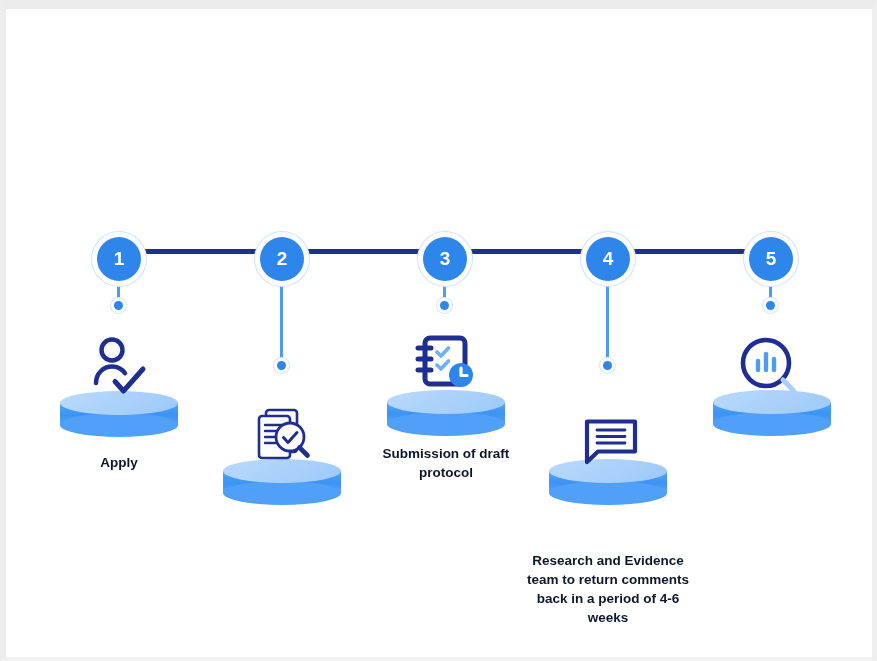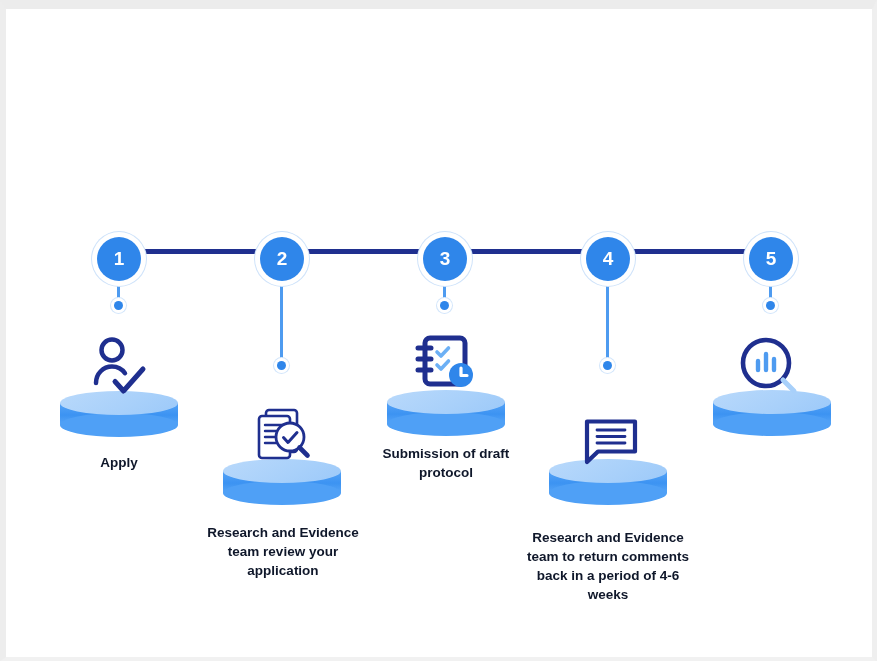--- a/index.html
+++ b/index.html
@@ -175,21 +175,20 @@
       <svg width="62" height="60" viewBox="0 0 62 60" fill="none">
         <rect x="14" y="3" width="31" height="42" rx="3" stroke="#1f2f8f" stroke-width="2.6" fill="#ffffff"></rect>
         <rect x="7" y="9" width="31" height="42" rx="3" stroke="#1f2f8f" stroke-width="2.6" fill="#ffffff"></rect>
         <path d="M13 18h19M13 24h19M13 30h19M13 36h13" stroke="#1f2f8f" stroke-width="2.4" stroke-linecap="round"></path>
         <circle cx="38" cy="30" r="14" fill="#ffffff" stroke="#1f2f8f" stroke-width="2.8"></circle>
         <path d="M31.5 30.5l4.5 5 9-10" stroke="#1f2f8f" stroke-width="3" stroke-linecap="round" stroke-linejoin="round" fill="none"></path>
         <path d="M47.5 40.5l8 8" stroke="#1f2f8f" stroke-width="4.6" stroke-linecap="round"></path>
       </svg>
     </div>
 
-    <div class="caption" style="left:190px; top:514px; width:174px;">Research and Evidence team review your application</div>
 
     <div class="node" style="left:417px; top:228px;">
       <span>3</span>
     </div>
     <div class="drop" style="left:437px; top:270px; height:23px;"></div>
     <div class="dropdot" style="left:434px; top:292px;"></div>
 
     <div class="podium" style="left:381px; top:381px; width:118px; height:46px;">
       <div class="side"></div>
       <div class="bottom"></div>
@@ -221,21 +220,21 @@
       <div class="top"></div>
     </div>
 
     <div class="icon" style="left:575px; top:406px; width:60px; height:52px;">
       <svg width="60" height="52" viewBox="0 0 60 52" fill="none">
         <path d="M6 6.5h48v30H17L6 47z" stroke="#1f2f8f" stroke-width="4.2" stroke-linejoin="round" fill="#ffffff"></path>
         <path d="M16 15h28M16 21.5h28M16 28h28" stroke="#1f2f8f" stroke-width="2.8" stroke-linecap="round"></path>
       </svg>
     </div>
 
-    <div class="caption" style="left:512px; top:519px; width:180px;">Research and Evidence team to return comments back in a period of 4-6 weeks</div>
+    <div class="caption" style="left:512px; top:542px; width:180px;">Research and Evidence team to return comments back in a period of 4-6 weeks</div>
 
     <div class="node" style="left:743px; top:228px;">
       <span>5</span>
     </div>
     <div class="drop" style="left:763px; top:270px; height:23px;"></div>
     <div class="dropdot" style="left:760px; top:292px;"></div>
 
     <div class="podium" style="left:707px; top:381px; width:118px; height:46px;">
       <div class="side"></div>
       <div class="bottom"></div>

